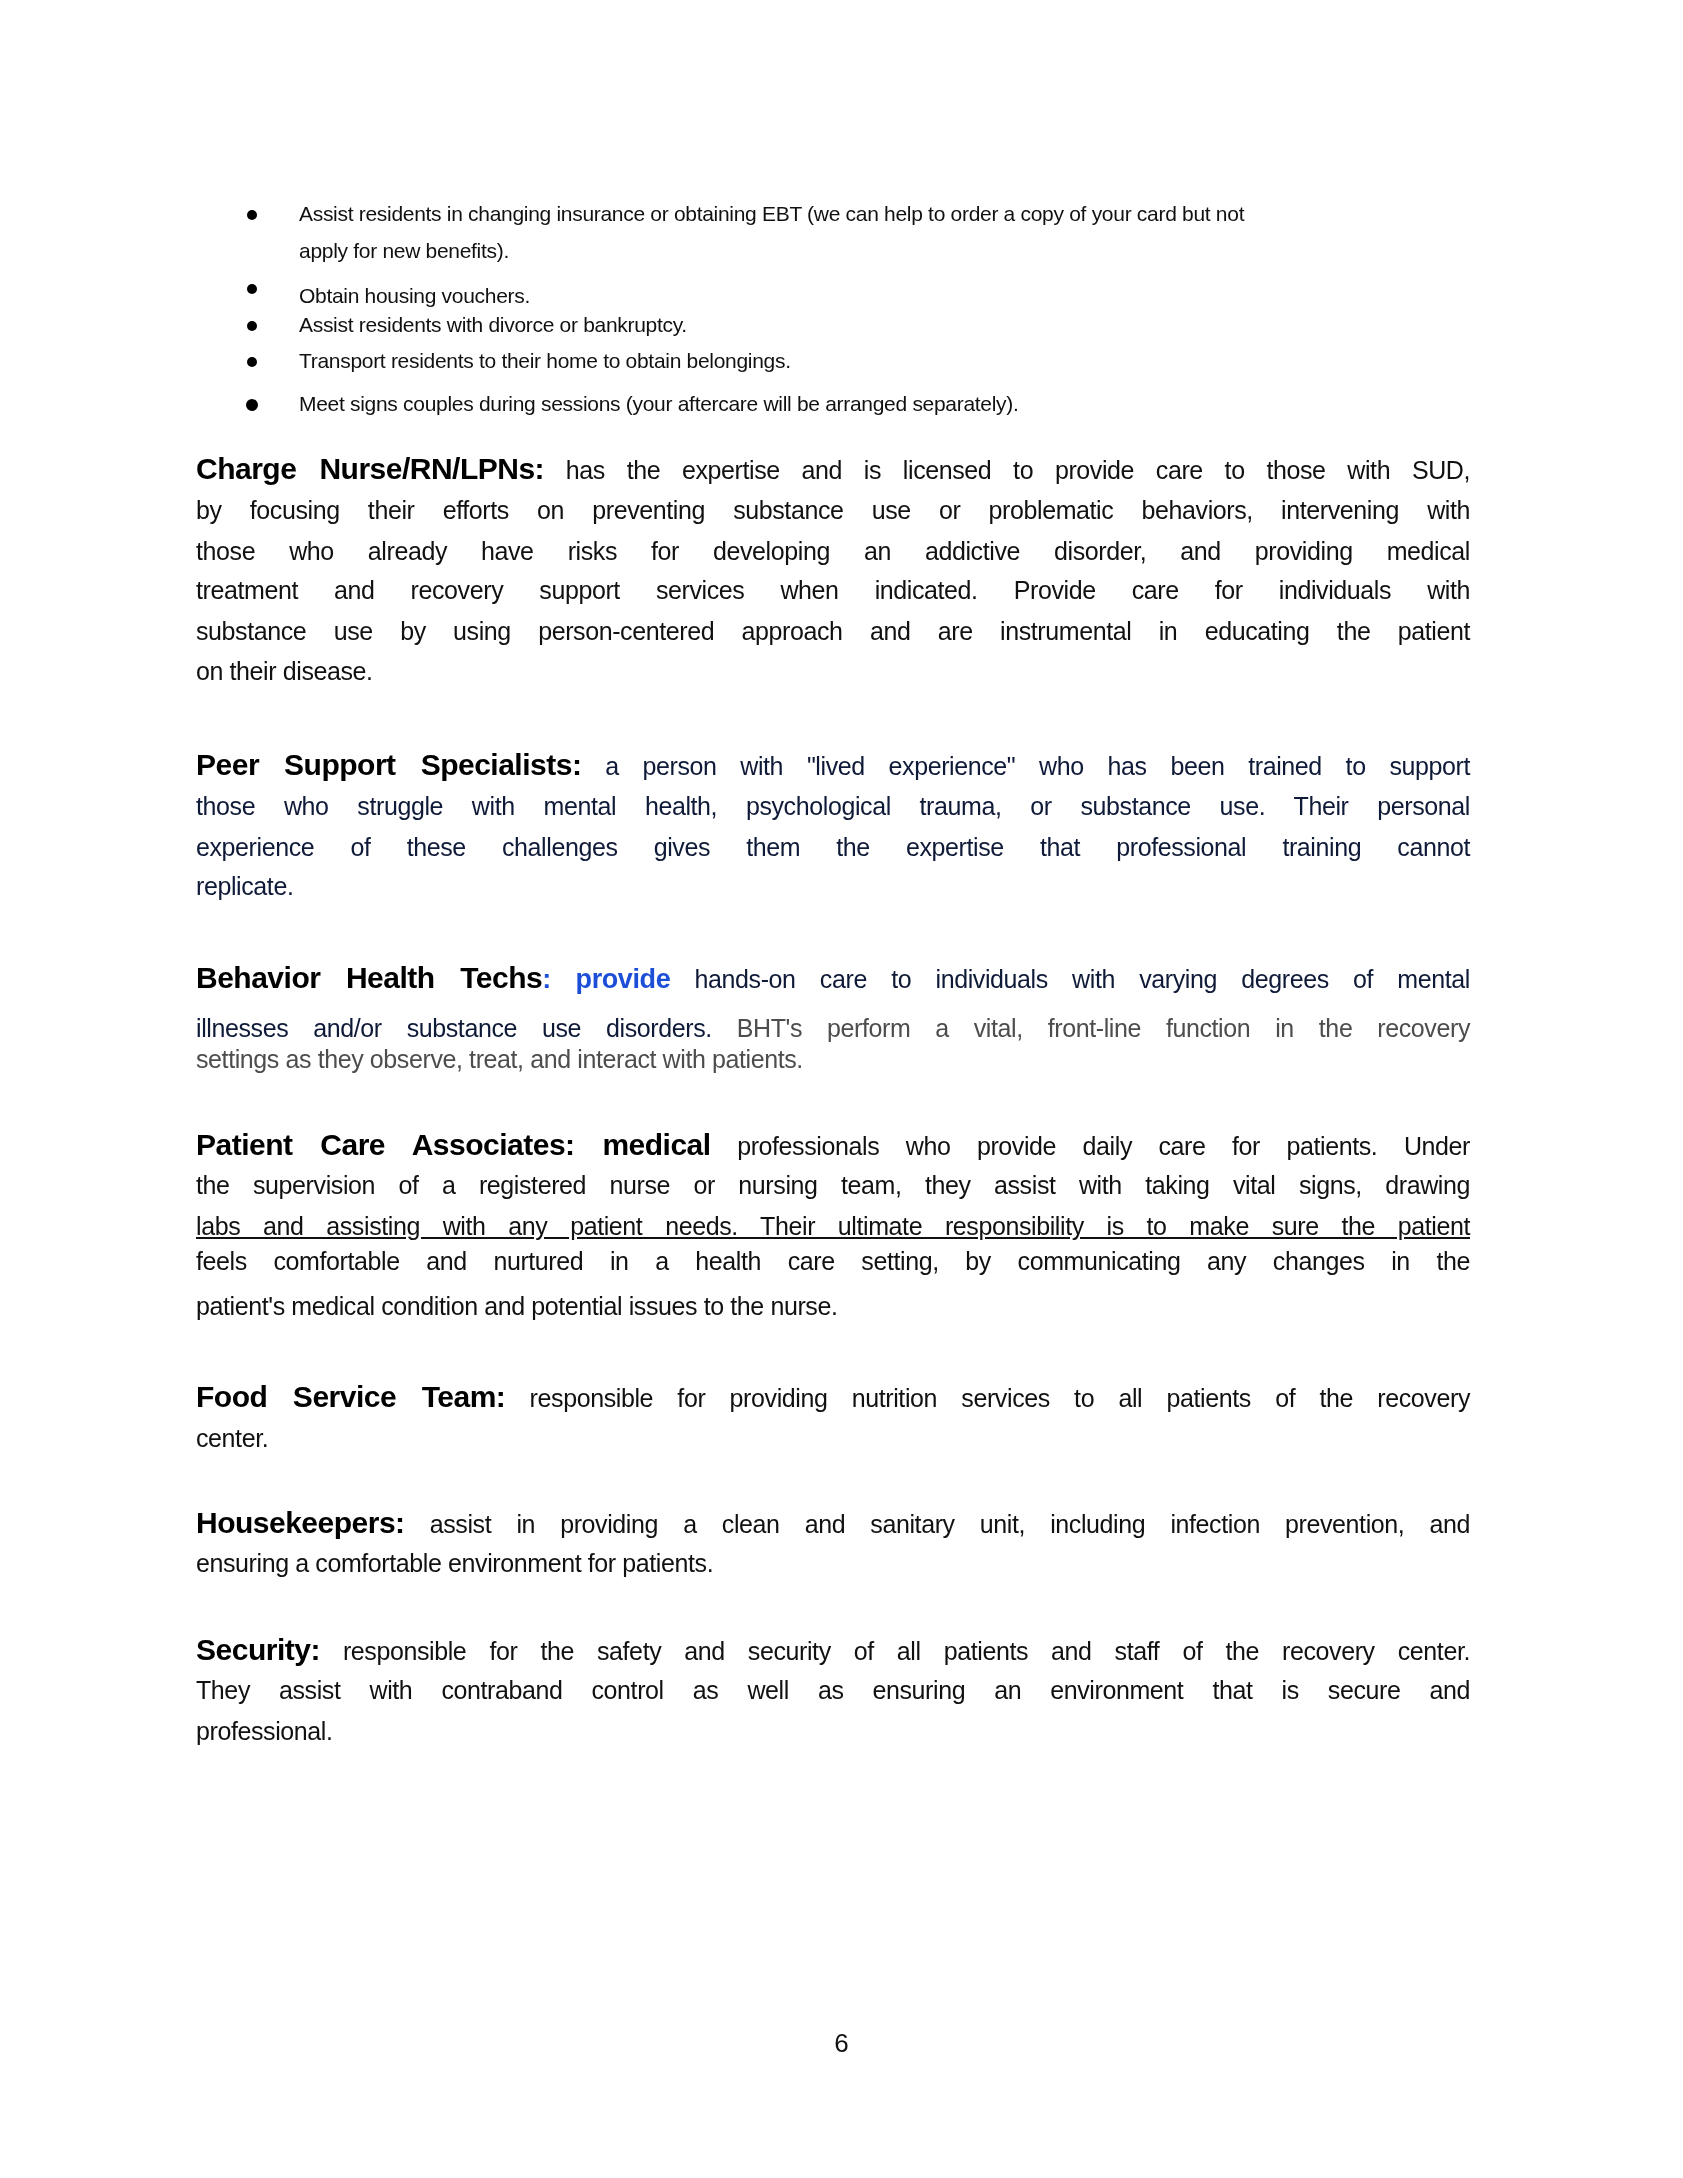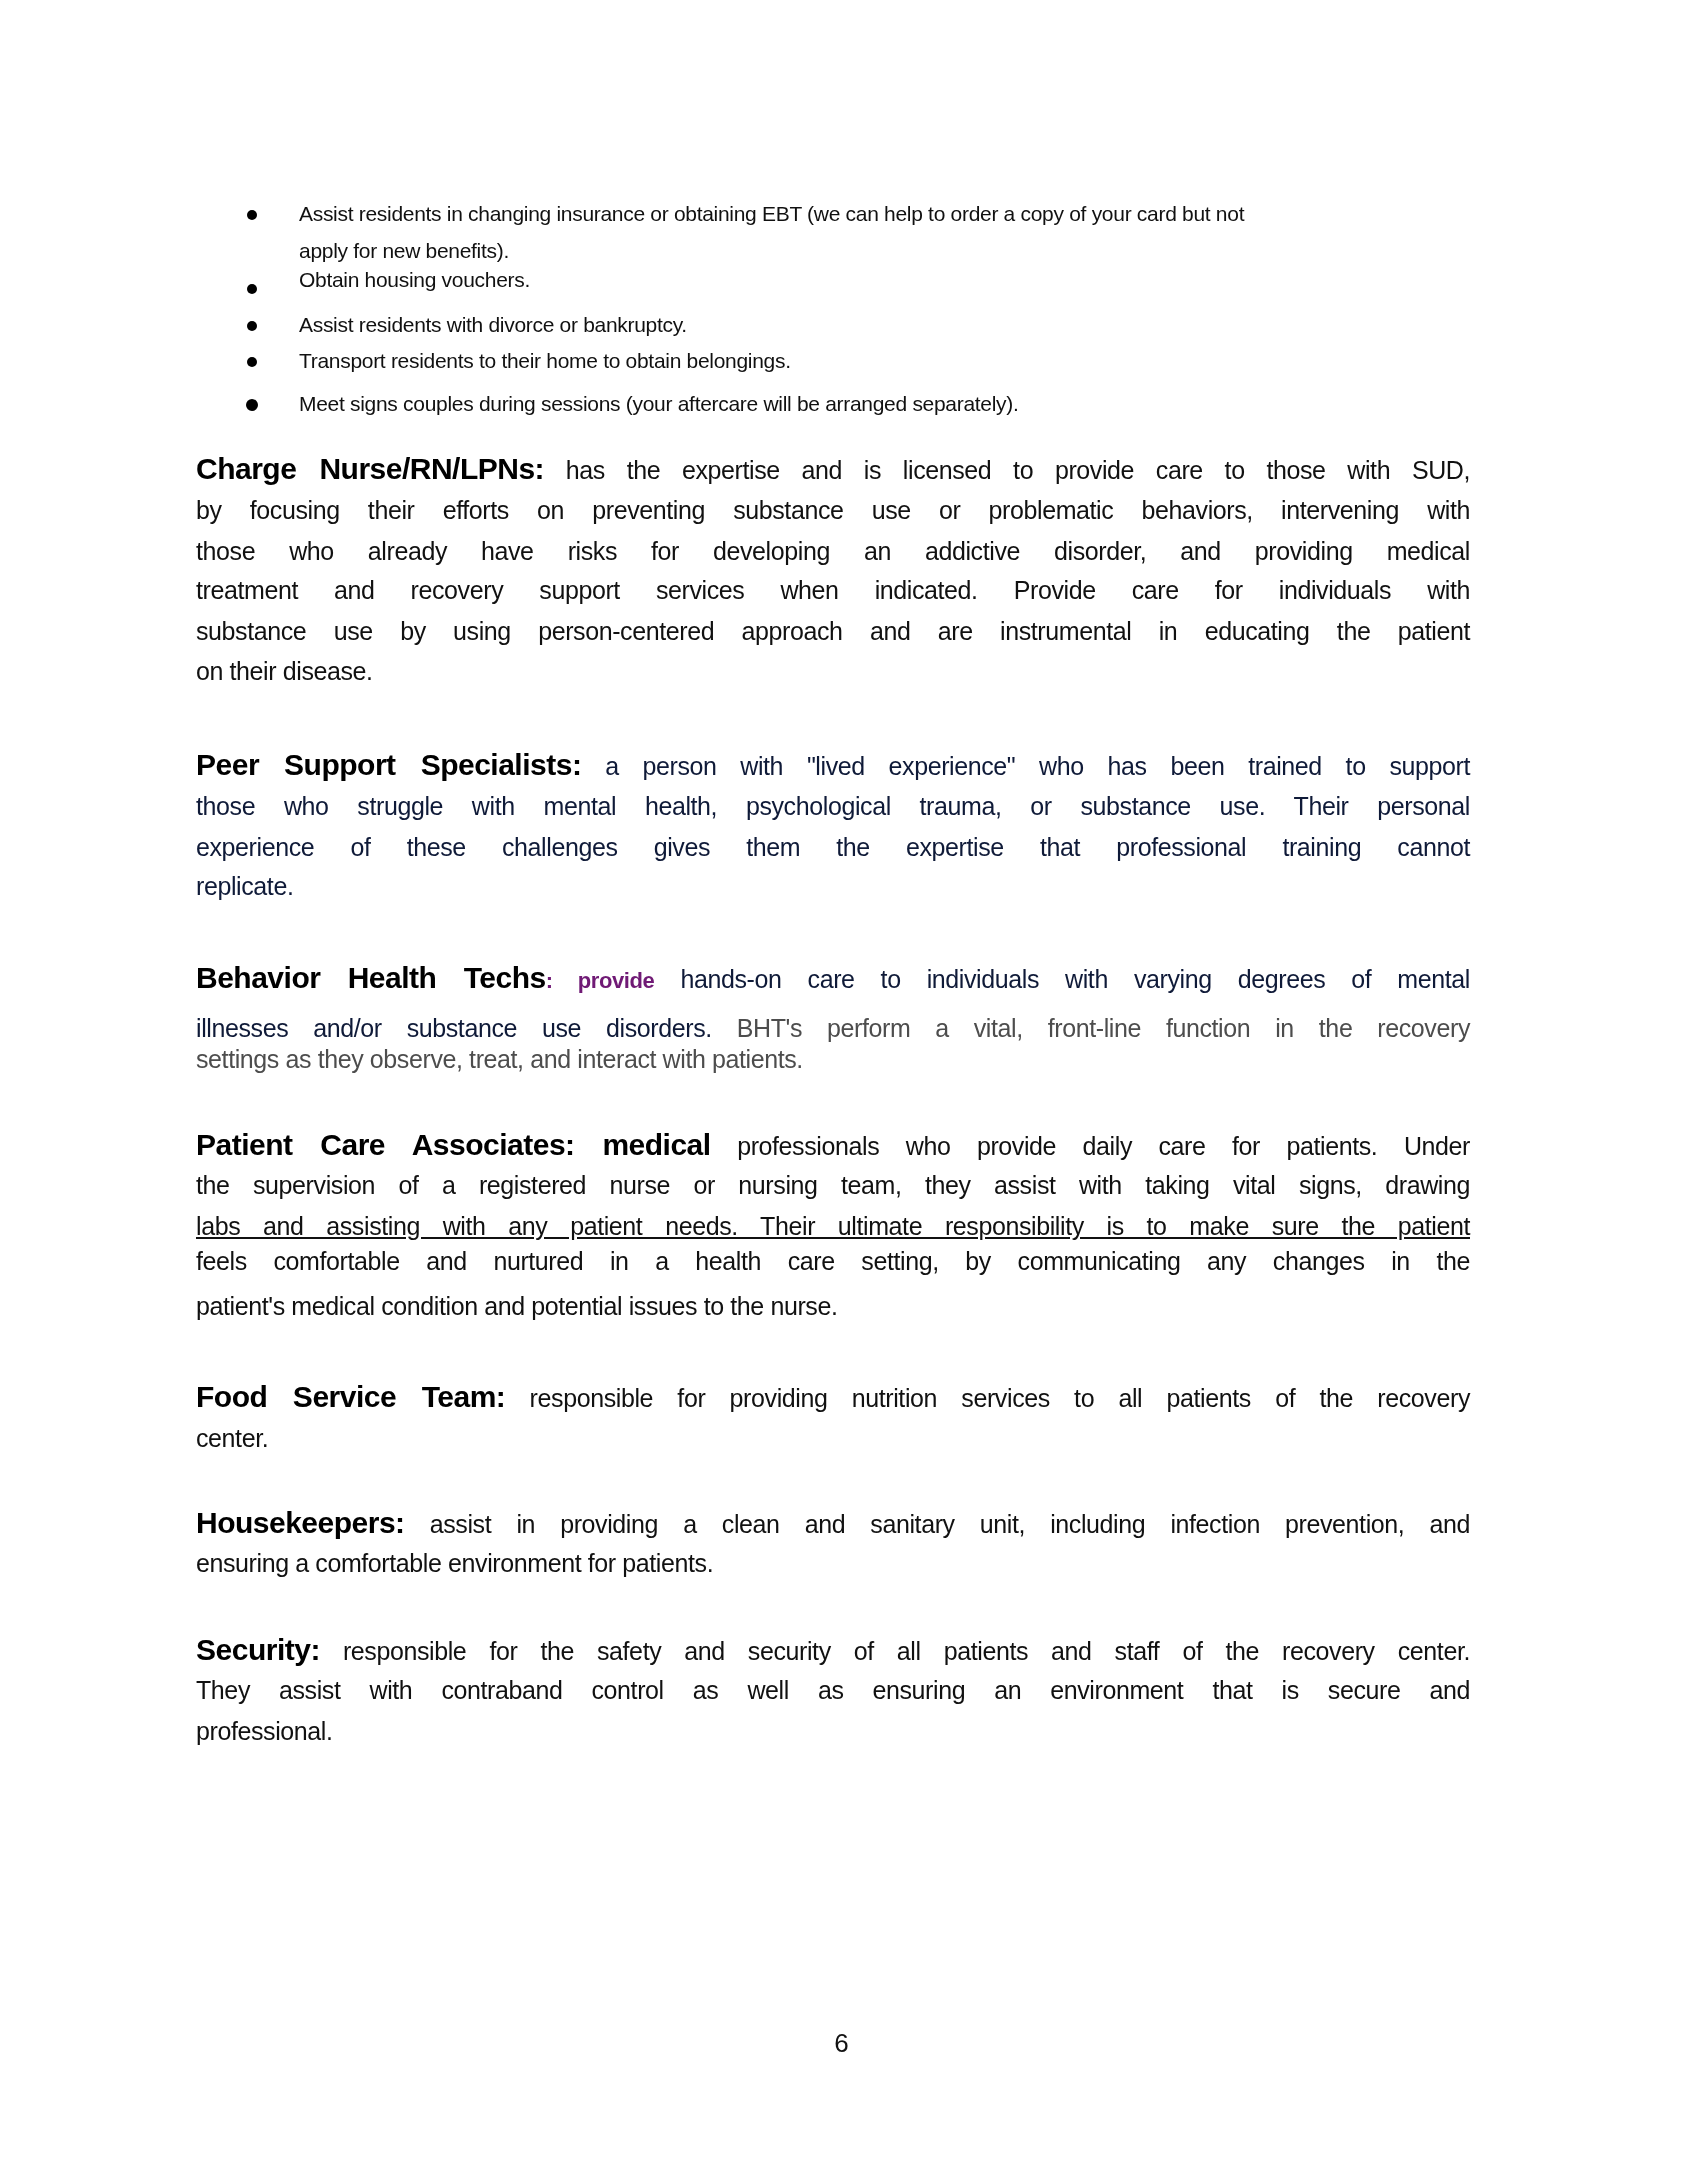--- a/index.html
+++ b/index.html
@@ -4,37 +4,37 @@
 <style>
   html, body { margin: 0; padding: 0; background: #ffffff; }
   body { width: 1683px; height: 2178px; position: relative; overflow: hidden; }
   .page { position: absolute; left: 0; top: 0; width: 1683px; height: 1822px; background: #fff; }
   .bl { position: absolute; left: 299px; font-family: "Liberation Sans", sans-serif; font-size: 21px; color: #111; white-space: nowrap; letter-spacing: -0.3px; }
   .dot { position: absolute; left: 247px; width: 10px; height: 10px; border-radius: 50%; background: #000; }
   .dot.big { width: 12px; height: 12px; left: 246px; }
   .ln { position: absolute; left: 196px; width: 1274px; font-family: "Liberation Sans", sans-serif; font-size: 25px; color: #111; white-space: nowrap; letter-spacing: -0.4px; text-align: justify; text-align-last: justify; line-height: 34px; }
   .ln.last { text-align-last: left; }
   .hd { font-weight: bold; font-size: 30px; letter-spacing: -0.5px; color: #000; }
-  .hd2 { font-weight: bold; font-size: 22px; color: #701a75; }
+  .hd2 { font-weight: bold; font-size: 27px; color: #1d4ed8; }
   .navy { color: #0f1a38; }
   .gray { color: #4d4d4d; }
   .pg { position: absolute; left: 0; width: 1683px; top: 2028px; text-align: center; font-family: "Liberation Sans", sans-serif; font-size: 26px; color: #111; }
 </style>
 </head>
 <body>
 
 <div class="page">
 
   <div>
     <span class="dot" style="top:210px"></span>
     <div class="bl" style="top:202px">Assist residents in changing insurance or obtaining EBT (we can help to order a copy of your card but not</div>
     <div class="bl" style="top:239px">apply for new benefits).</div>
 
     <span class="dot" style="top:284px"></span>
-    <div class="bl" style="top:268px">Obtain housing vouchers.</div>
+    <div class="bl" style="top:284px">Obtain housing vouchers.</div>
 
     <span class="dot" style="top:321px"></span>
     <div class="bl" style="top:313px">Assist residents with divorce or bankruptcy.</div>
 
     <span class="dot" style="top:357px"></span>
     <div class="bl" style="top:349px">Transport residents to their home to obtain belongings.</div>
 
     <span class="dot big" style="top:399px"></span>
     <div class="bl" style="top:392px">Meet signs couples during sessions (your aftercare will be arranged separately).</div>
   </div>

